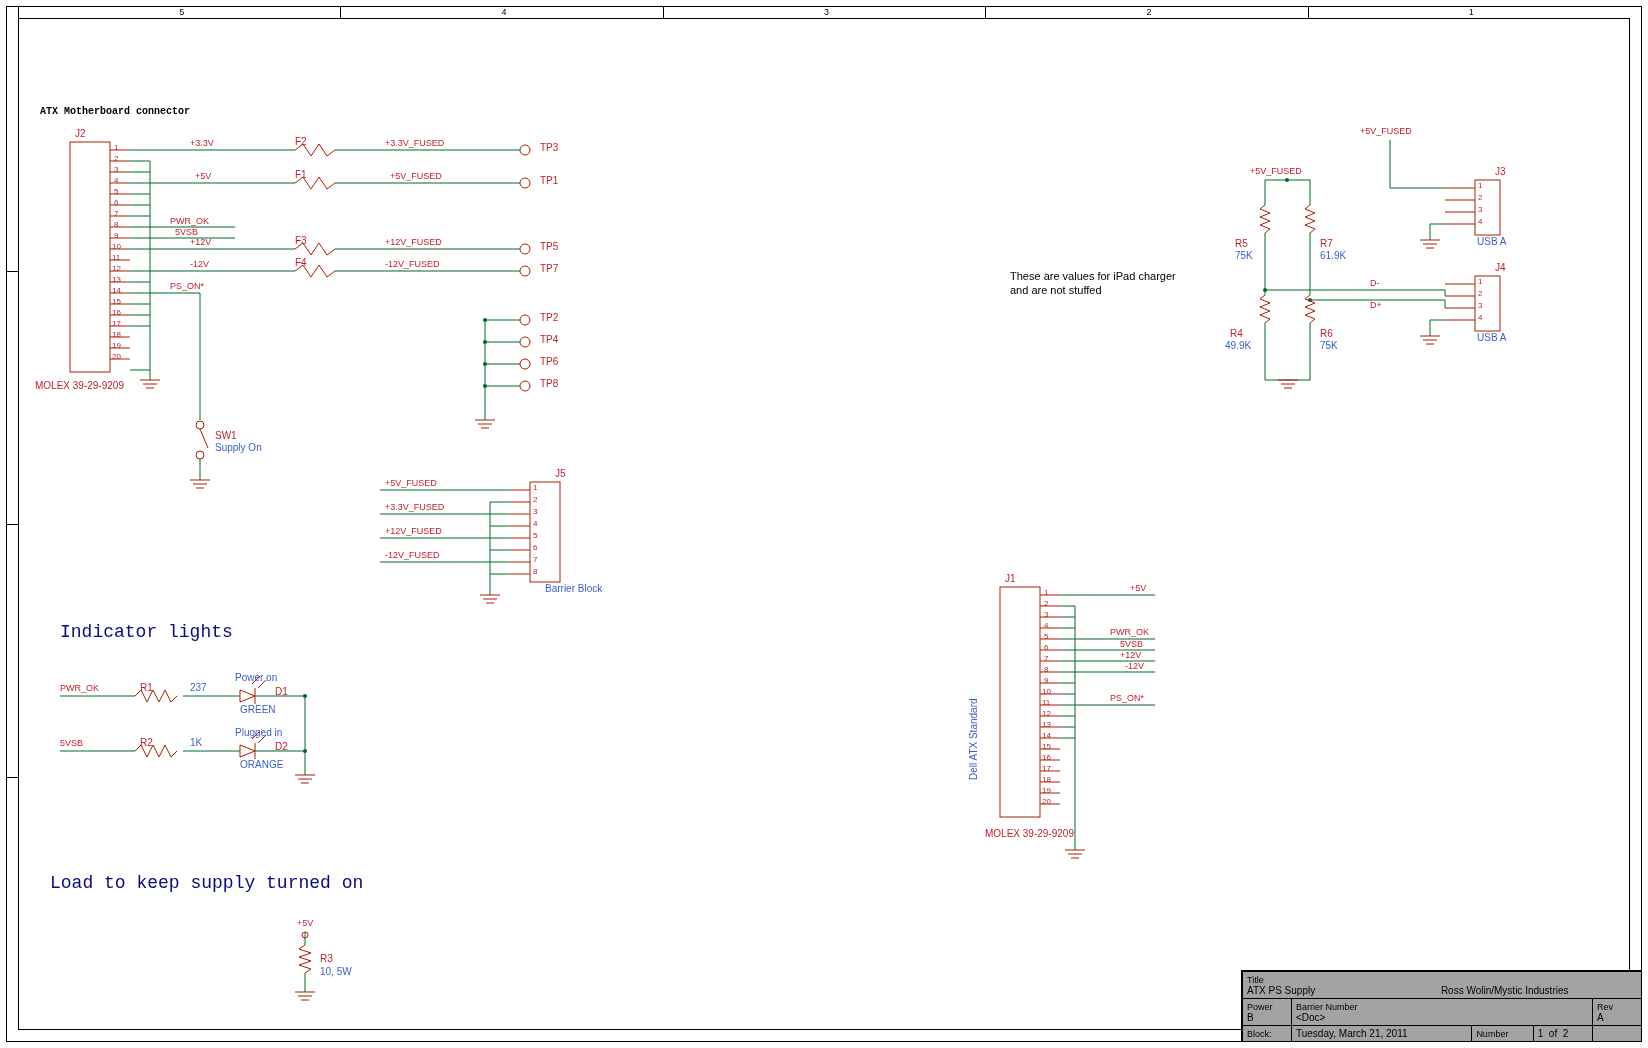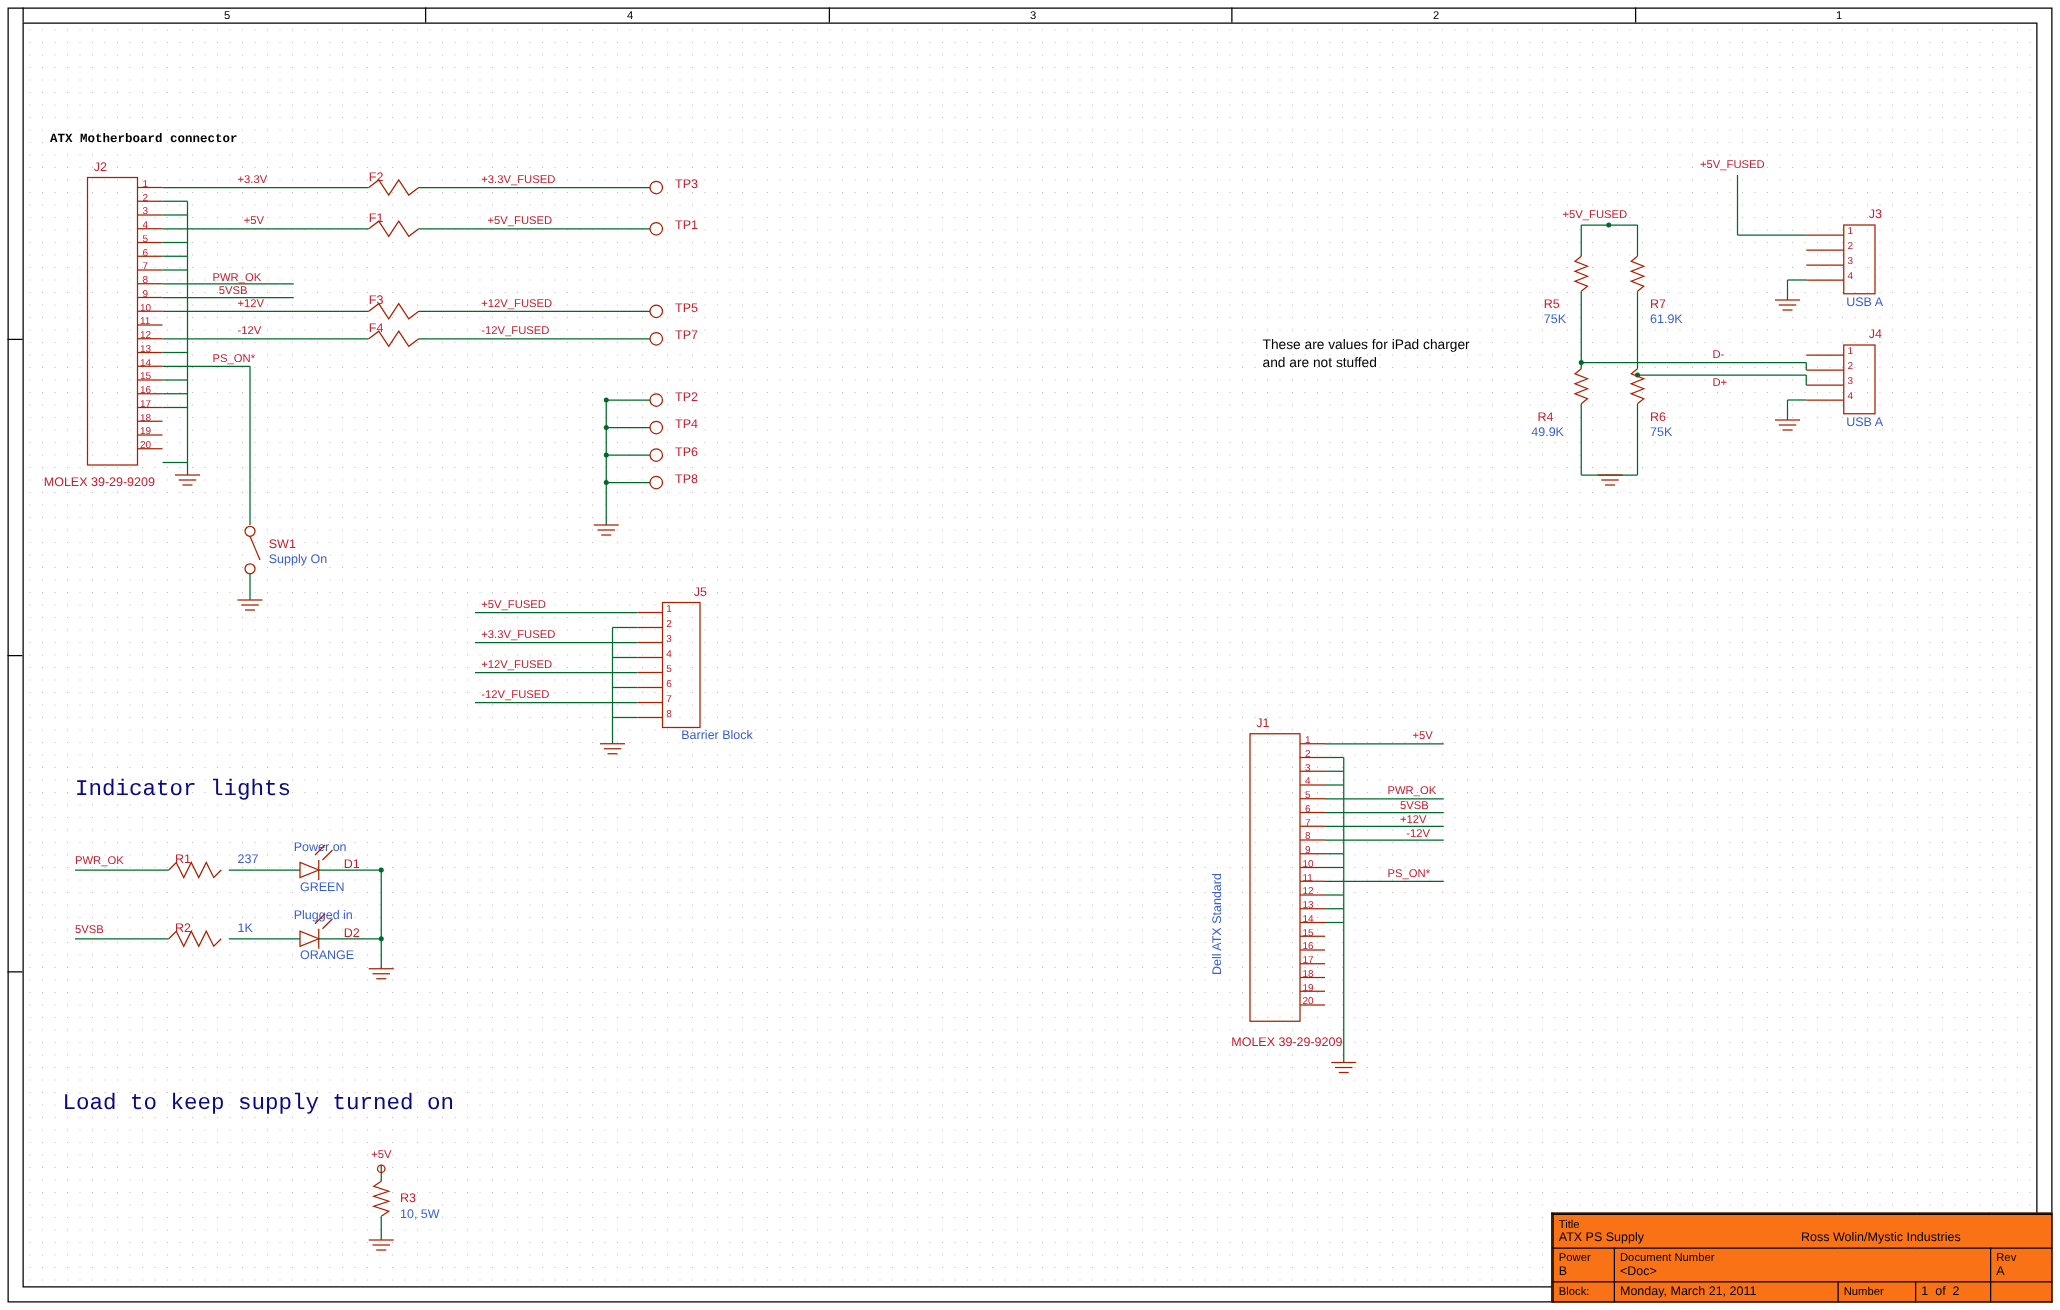--- a/index.html
+++ b/index.html
@@ -70,21 +70,21 @@
   .t-pin  { fill: #c02030; font-size: 8px; font-family: Arial; }
   .t-note { fill: #000; font-size: 11px; font-family: Arial; }
   .t-title { fill: #0a0a80; font-size: 18px; font-family: "Courier New", monospace; }
   .t-part { fill: #c02030; font-size: 10px; font-family: Arial; }
 
   .wire-green { stroke: #006a2a; stroke-width: 1; fill:none; }
   .comp    { stroke: #a72000; stroke-width: 1; fill:none; }
   .junct   { fill: #006a2a; }
 
   
-  .title-block { position: absolute; right: 6px; bottom: 6px; border-top:1px solid #000; border-left:1px solid #000; width: 400px; background:#f97316; font-size:10px;}
+  .title-block { position: absolute; right: 6px; bottom: 6px; border-top:1px solid #000; border-left:1px solid #000; width: 400px; background:#a3a3a3; font-size:10px;}
   .title-block table { border-collapse: collapse; width:100%; }
   .title-block td { border:1px solid #000; padding:2px 4px; font-size:10px; }
   .tb-label { font-size:9px; }
 
   svg text { dominant-baseline: hanging; }
 </style>
 </head>
 <body>
 
 <div class="sheet">
@@ -555,31 +555,31 @@
           <span style="display:inline-block;width:49%">ATX PS Supply</span>
           <span style="display:inline-block;width:49%;text-align:left">Ross Wolin/Mystic Industries</span>
         </td>
       </tr>
       <tr>
         <td style="width:40px">
           <span class="tb-label">Power</span><br>
           <span>B</span>
         </td>
         <td colspan="4">
-          <span class="tb-label">Document Number</span><br>
+          <span class="tb-label">Barrier Number</span><br>
           <span>&lt;Doc&gt;</span>
         </td>
         <td style="width:40px">
           <span class="tb-label">Rev</span><br>
           <span>A</span>
         </td>
       </tr>
       <tr>
         <td><span class="tb-label">Block:</span></td>
-        <td colspan="2"><span>Monday, March 21, 2011</span></td>
+        <td colspan="2"><span>Tuesday, March 21, 2011</span></td>
         <td><span class="tb-label">Number</span></td>
         <td style="text-align:left">
           <span>1</span>
           &nbsp;<span>of</span>&nbsp;
           <span>2</span>
         </td>
         <td></td>
       </tr>
     </tbody>
       </table>

